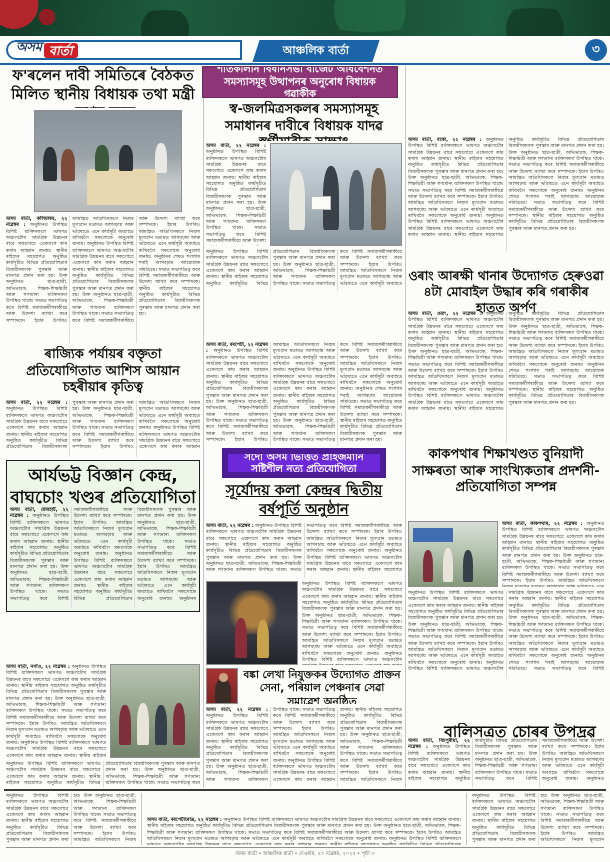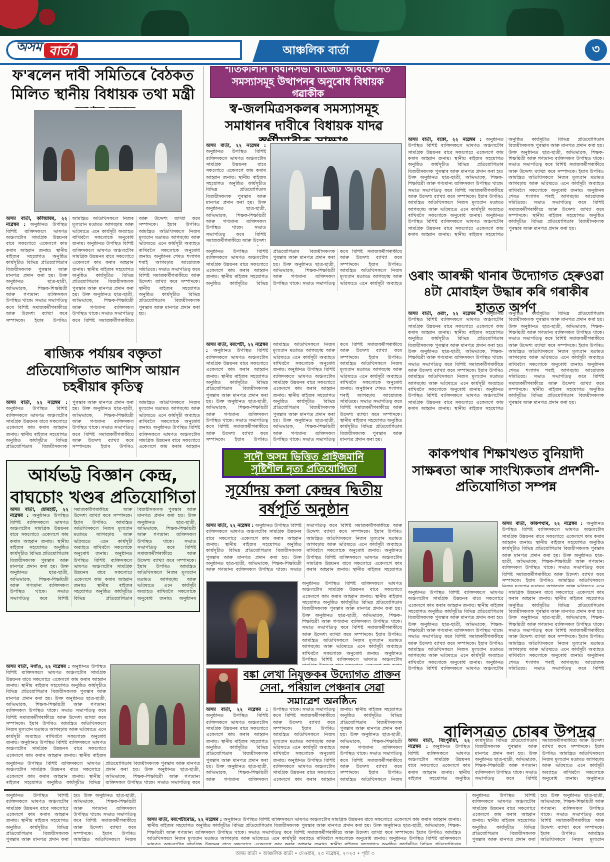--- a/index.html
+++ b/index.html
@@ -33,21 +33,21 @@
   .fs095{font-size:9.5px}.fs10{font-size:10px}.fs105{font-size:10.5px}.fs125{font-size:12.5px}
   .fs13{font-size:13px}.fs135{font-size:17px}.fs14{font-size:14px}.fs145{font-size:14.5px}
   .fs155{font-size:15.5px}.fs175{font-size:17.5px}
   .bod{position:absolute;font-size:4.7px;line-height:1.35;text-align:justify;color:#2a2a2a;
        overflow:hidden;column-gap:5px;column-rule:1px solid #dcdcdc;word-break:break-word;}
   .c2{column-count:2}.c3{column-count:3}
   .dl{font-weight:bold;color:#000;}
   .kick{position:absolute;display:flex;align-items:center;justify-content:center;text-align:center;
         font-weight:bold;color:#fff;line-height:1.25;padding:1px 6px;box-sizing:border-box;overflow:hidden;}
   .purple{background:#8e3578;border:1px solid #6d2a5e;}
-  .redbox{background:#4d7c0f;border:2px solid #4c1d95;text-decoration:underline;}
+  .redbox{background:#6d28d9;border:6px solid #4c1d95;}
   .greenbox{position:absolute;background:#eef6ea;border:1.5px solid #1e1e1e;box-sizing:border-box;}
   
   .ph{position:absolute;overflow:hidden;border:1px solid #8f8f8f;box-sizing:border-box;}
   .pn{position:absolute;background:#2e3338;border-radius:45% 45% 10% 10%;}
   .blob{position:absolute;}
 </style>
 </head>
 <body>
 
 <div class="page">
@@ -111,21 +111,21 @@
   <div class="ph" style="left:110px;top:664px;width:90px;height:94px;background:linear-gradient(180deg,#b9c4b2 0%,#8fa086 55%,#75856d 100%);">
     <span class="pn" style="left:8px;top:40px;width:12px;height:40px;background:#7e2f3a;"></span>
     <span class="pn" style="left:26px;top:38px;width:12px;height:42px;background:#e8e4da;"></span>
     <span class="pn" style="left:44px;top:40px;width:12px;height:40px;background:#35404a;"></span>
     <span class="pn" style="left:62px;top:38px;width:12px;height:42px;background:#7e2f3a;"></span>
   </div>
   <div class="bod c2" style="left:6px;top:761px;width:194px;height:26px;">
     <span>অনুষ্ঠানত উপস্থিত বিশিষ্ট ব্যক্তিসকলে ভাষণত অঞ্চলটোৰ সামগ্ৰিক উন্নয়নৰ বাবে সকলোৱে একেলগে কাম কৰাৰ আহ্বান জনায়। স্থানীয় ৰাইজৰ সহযোগত অনুষ্ঠিত কাৰ্যসূচীত বিভিন্ন প্ৰতিযোগিতাৰ বিজয়ীসকলক পুৰস্কাৰ আৰু মানপত্ৰ প্ৰদান কৰা হয়। উক্ত অনুষ্ঠানত ছাত্ৰ-ছাত্ৰী, অভিভাৱক, শিক্ষক-শিক্ষয়িত্ৰী আৰু গণ্যমান্য ব্যক্তিসকল উপস্থিত থাকে। সভাত সভাপতিত্ব কৰে বিশিষ্ট সমাজকৰ্মীগৰাকীয়ে আৰু উদ্দেশ্য ব্যাখ্যা কৰে সম্পাদকে। ইয়াৰ উপৰিও আমন্ত্ৰিত অতিথিসকলে নিজৰ মূল্যৱান মতামত আগবঢ়ায় আৰু ভৱিষ্যতে এনে কাৰ্যসূচী অব্যাহত ৰাখিবলৈ সকলোকে অনুৰোধ জনায়। অনুষ্ঠানত উপস্থিত বিশিষ্ট ব্যক্তিসকলে ভাষণত অঞ্চলটোৰ সামগ্ৰিক উন্নয়নৰ বাবে সকলোৱে একেলগে কাম কৰাৰ আহ্বান জনায়। স্থানীয় ৰাইজৰ সহযোগত অনুষ্ঠিত কাৰ্যসূচীত বিভিন্ন প্ৰতিযোগিতাৰ বিজয়ীসকলক পুৰস্কাৰ আৰু মানপত্ৰ প্ৰদান কৰা হয়। উক্ত অনুষ্ঠানত ছাত্ৰ-ছাত্ৰী, অভিভাৱক, শিক্ষক-শিক্ষয়িত্ৰী আৰু গণ্যমান্য ব্যক্তিসকল উপস্থিত থাকে। সভাত সভাপতিত্ব কৰে বিশিষ্ট সমাজকৰ্মীগৰাকীয়ে আৰু উদ্দেশ্য ব্যাখ্যা কৰে সম্পাদকে। ইয়াৰ উপৰিও আমন্ত্ৰিত অতিথিসকলে নিজৰ মূল্যৱান মতামত আগবঢ়ায় আৰু ভৱিষ্যতে এনে কাৰ্যসূচী অব্যাহত ৰাখিবলৈ সকলোকে অনুৰোধ জনায়। অনুষ্ঠানৰ শেষত শলাগৰ শৰাই আগবঢ়ায় আয়োজক সমিতিয়ে। সভাত সভাপতিত্ব কৰে বিশিষ্ট সমাজকৰ্মীগৰাকীয়ে আৰু উদ্দেশ্য ব্যাখ্যা কৰে সম্পাদকে। স্থানীয় ৰাইজৰ সহযোগত অনুষ্ঠিত কাৰ্যসূচীত বিভিন্ন প্ৰতিযোগিতাৰ বিজয়ীসকলক পুৰস্কাৰ আৰু মানপত্ৰ প্ৰদান কৰা হয়।</span>
   </div>
 
-  <div class="kick purple fs10" style="left:210px;top:66px;width:196px;height:32px;">
+  <div class="kick purple fs10" style="left:202px;top:66px;width:196px;height:32px;">
     <span>শীতকালীন বিধানসভা বাজেট অধিবেশনত সমস্যাসমূহ উত্থাপনৰ অনুৰোধ বিধায়ক গৱাকীক</span>
   </div>
   <h2 class="hl fs13" style="left:206px;top:101px;width:196px;height:40px;">স্ব-জলমিত্ৰসকলৰ সমস্যাসমূহ সমাধানৰ দাবীৰে বিধায়ক যাদৱ স্বৰ্গীয়াৰীক সাক্ষাৎ</h2>
   <div class="bod" style="left:206px;top:143px;width:60px;height:103px;">
     <b class="dl">অসম বাৰ্তা, ২২ নৱেম্বৰ :</b>
     <span>অনুষ্ঠানত উপস্থিত বিশিষ্ট ব্যক্তিসকলে ভাষণত অঞ্চলটোৰ সামগ্ৰিক উন্নয়নৰ বাবে সকলোৱে একেলগে কাম কৰাৰ আহ্বান জনায়। স্থানীয় ৰাইজৰ সহযোগত অনুষ্ঠিত কাৰ্যসূচীত বিভিন্ন প্ৰতিযোগিতাৰ বিজয়ীসকলক পুৰস্কাৰ আৰু মানপত্ৰ প্ৰদান কৰা হয়। উক্ত অনুষ্ঠানত ছাত্ৰ-ছাত্ৰী, অভিভাৱক, শিক্ষক-শিক্ষয়িত্ৰী আৰু গণ্যমান্য ব্যক্তিসকল উপস্থিত থাকে। সভাত সভাপতিত্ব কৰে বিশিষ্ট সমাজকৰ্মীগৰাকীয়ে আৰু উদ্দেশ্য ব্যাখ্যা কৰে সম্পাদকে। ইয়াৰ উপৰিও আমন্ত্ৰিত অতিথিসকলে নিজৰ মূল্যৱান মতামত আগবঢ়ায় আৰু ভৱিষ্যতে এনে কাৰ্যসূচী অব্যাহত ৰাখিবলৈ সকলোকে অনুৰোধ জনায়। অনুষ্ঠানত উপস্থিত বিশিষ্ট ব্যক্তিসকলে ভাষণত অঞ্চলটোৰ সামগ্ৰিক উন্নয়নৰ বাবে সকলোৱে একেলগে কাম কৰাৰ আহ্বান জনায়। স্থানীয় ৰাইজৰ সহযোগত অনুষ্ঠিত কাৰ্যসূচীত বিভিন্ন প্ৰতিযোগিতাৰ বিজয়ীসকলক পুৰস্কাৰ আৰু মানপত্ৰ প্ৰদান কৰা হয়। উক্ত অনুষ্ঠানত ছাত্ৰ-ছাত্ৰী, অভিভাৱক, শিক্ষক-শিক্ষয়িত্ৰী আৰু গণ্যমান্য ব্যক্তিসকল উপস্থিত থাকে। সভাত সভাপতিত্ব কৰে বিশিষ্ট সমাজকৰ্মীগৰাকীয়ে আৰু উদ্দেশ্য ব্যাখ্যা কৰে সম্পাদকে। ইয়াৰ উপৰিও আমন্ত্ৰিত অতিথিসকলে নিজৰ মূল্যৱান মতামত আগবঢ়ায় আৰু ভৱিষ্যতে এনে কাৰ্যসূচী অব্যাহত ৰাখিবলৈ সকলোকে অনুৰোধ জনায়। অনুষ্ঠানৰ শেষত শলাগৰ শৰাই আগবঢ়ায় আয়োজক সমিতিয়ে। সভাত সভাপতিত্ব কৰে বিশিষ্ট সমাজকৰ্মীগৰাকীয়ে আৰু উদ্দেশ্য ব্যাখ্যা কৰে সম্পাদকে। স্থানীয় ৰাইজৰ সহযোগত অনুষ্ঠিত কাৰ্যসূচীত বিভিন্ন প্ৰতিযোগিতাৰ বিজয়ীসকলক পুৰস্কাৰ আৰু মানপত্ৰ প্ৰদান কৰা হয়।</span>
   </div>
   <div class="ph" style="left:270px;top:143px;width:132px;height:103px;background:linear-gradient(180deg,#d4dde2 0%,#aeb9c0 55%,#8a969d 100%);">
     <span class="pn" style="left:18px;top:26px;width:16px;height:60px;background:#e7e7e2;"></span>
     <span class="pn" style="left:52px;top:22px;width:16px;height:64px;background:#3a4148;"></span>
@@ -156,21 +156,21 @@
     <span class="pn" style="left:50px;top:38px;width:12px;height:38px;background:#c9a14a;"></span>
   </div>
   <div class="bod" style="left:302px;top:581px;width:100px;height:84px;">
     <span>অনুষ্ঠানত উপস্থিত বিশিষ্ট ব্যক্তিসকলে ভাষণত অঞ্চলটোৰ সামগ্ৰিক উন্নয়নৰ বাবে সকলোৱে একেলগে কাম কৰাৰ আহ্বান জনায়। স্থানীয় ৰাইজৰ সহযোগত অনুষ্ঠিত কাৰ্যসূচীত বিভিন্ন প্ৰতিযোগিতাৰ বিজয়ীসকলক পুৰস্কাৰ আৰু মানপত্ৰ প্ৰদান কৰা হয়। উক্ত অনুষ্ঠানত ছাত্ৰ-ছাত্ৰী, অভিভাৱক, শিক্ষক-শিক্ষয়িত্ৰী আৰু গণ্যমান্য ব্যক্তিসকল উপস্থিত থাকে। সভাত সভাপতিত্ব কৰে বিশিষ্ট সমাজকৰ্মীগৰাকীয়ে আৰু উদ্দেশ্য ব্যাখ্যা কৰে সম্পাদকে। ইয়াৰ উপৰিও আমন্ত্ৰিত অতিথিসকলে নিজৰ মূল্যৱান মতামত আগবঢ়ায় আৰু ভৱিষ্যতে এনে কাৰ্যসূচী অব্যাহত ৰাখিবলৈ সকলোকে অনুৰোধ জনায়। অনুষ্ঠানত উপস্থিত বিশিষ্ট ব্যক্তিসকলে ভাষণত অঞ্চলটোৰ সামগ্ৰিক উন্নয়নৰ বাবে সকলোৱে একেলগে কাম কৰাৰ আহ্বান জনায়। স্থানীয় ৰাইজৰ সহযোগত অনুষ্ঠিত কাৰ্যসূচীত বিভিন্ন প্ৰতিযোগিতাৰ বিজয়ীসকলক পুৰস্কাৰ আৰু মানপত্ৰ প্ৰদান কৰা হয়। উক্ত অনুষ্ঠানত ছাত্ৰ-ছাত্ৰী, অভিভাৱক, শিক্ষক-শিক্ষয়িত্ৰী আৰু গণ্যমান্য ব্যক্তিসকল উপস্থিত থাকে। সভাত সভাপতিত্ব কৰে বিশিষ্ট সমাজকৰ্মীগৰাকীয়ে আৰু উদ্দেশ্য ব্যাখ্যা কৰে সম্পাদকে। ইয়াৰ উপৰিও আমন্ত্ৰিত অতিথিসকলে নিজৰ মূল্যৱান মতামত আগবঢ়ায় আৰু ভৱিষ্যতে এনে কাৰ্যসূচী অব্যাহত ৰাখিবলৈ সকলোকে অনুৰোধ জনায়। অনুষ্ঠানৰ শেষত শলাগৰ শৰাই আগবঢ়ায় আয়োজক সমিতিয়ে। সভাত সভাপতিত্ব কৰে বিশিষ্ট সমাজকৰ্মীগৰাকীয়ে আৰু উদ্দেশ্য ব্যাখ্যা কৰে সম্পাদকে। স্থানীয় ৰাইজৰ সহযোগত অনুষ্ঠিত কাৰ্যসূচীত বিভিন্ন প্ৰতিযোগিতাৰ বিজয়ীসকলক পুৰস্কাৰ আৰু মানপত্ৰ প্ৰদান কৰা হয়।</span>
   </div>
 
   <div class="ph" style="left:206px;top:668px;width:32px;height:36px;background:linear-gradient(180deg,#a83232,#7e2525);">
     <span class="pn" style="left:8px;top:10px;width:16px;height:24px;background:#3a2d28;"></span>
     <span class="blob" style="left:12px;top:4px;width:9px;height:9px;border-radius:50%;background:#caa183;"></span>
   </div>
-  <h2 class="hl fs105" style="left:242px;top:668px;width:160px;height:36px;text-decoration:underline;">বঙ্কা লেখা নিযুক্তকৰ উদ্যোগত প্ৰাক্তন সেনা, পৰিয়াল পেঞ্চনাৰ সেৱা সমাৱেশ অনুষ্ঠিত</h2>
+  <h2 class="hl fs105" style="left:242px;top:668px;width:160px;height:36px;">বঙ্কা লেখা নিযুক্তকৰ উদ্যোগত প্ৰাক্তন সেনা, পৰিয়াল পেঞ্চনাৰ সেৱা সমাৱেশ অনুষ্ঠিত</h2>
   <div class="bod c3" style="left:206px;top:707px;width:196px;height:80px;">
     <b class="dl">অসম বাৰ্তা, ২২ নৱেম্বৰ :</b>
     <span>অনুষ্ঠানত উপস্থিত বিশিষ্ট ব্যক্তিসকলে ভাষণত অঞ্চলটোৰ সামগ্ৰিক উন্নয়নৰ বাবে সকলোৱে একেলগে কাম কৰাৰ আহ্বান জনায়। স্থানীয় ৰাইজৰ সহযোগত অনুষ্ঠিত কাৰ্যসূচীত বিভিন্ন প্ৰতিযোগিতাৰ বিজয়ীসকলক পুৰস্কাৰ আৰু মানপত্ৰ প্ৰদান কৰা হয়। উক্ত অনুষ্ঠানত ছাত্ৰ-ছাত্ৰী, অভিভাৱক, শিক্ষক-শিক্ষয়িত্ৰী আৰু গণ্যমান্য ব্যক্তিসকল উপস্থিত থাকে। সভাত সভাপতিত্ব কৰে বিশিষ্ট সমাজকৰ্মীগৰাকীয়ে আৰু উদ্দেশ্য ব্যাখ্যা কৰে সম্পাদকে। ইয়াৰ উপৰিও আমন্ত্ৰিত অতিথিসকলে নিজৰ মূল্যৱান মতামত আগবঢ়ায় আৰু ভৱিষ্যতে এনে কাৰ্যসূচী অব্যাহত ৰাখিবলৈ সকলোকে অনুৰোধ জনায়। অনুষ্ঠানত উপস্থিত বিশিষ্ট ব্যক্তিসকলে ভাষণত অঞ্চলটোৰ সামগ্ৰিক উন্নয়নৰ বাবে সকলোৱে একেলগে কাম কৰাৰ আহ্বান জনায়। স্থানীয় ৰাইজৰ সহযোগত অনুষ্ঠিত কাৰ্যসূচীত বিভিন্ন প্ৰতিযোগিতাৰ বিজয়ীসকলক পুৰস্কাৰ আৰু মানপত্ৰ প্ৰদান কৰা হয়। উক্ত অনুষ্ঠানত ছাত্ৰ-ছাত্ৰী, অভিভাৱক, শিক্ষক-শিক্ষয়িত্ৰী আৰু গণ্যমান্য ব্যক্তিসকল উপস্থিত থাকে। সভাত সভাপতিত্ব কৰে বিশিষ্ট সমাজকৰ্মীগৰাকীয়ে আৰু উদ্দেশ্য ব্যাখ্যা কৰে সম্পাদকে। ইয়াৰ উপৰিও আমন্ত্ৰিত অতিথিসকলে নিজৰ মূল্যৱান মতামত আগবঢ়ায় আৰু ভৱিষ্যতে এনে কাৰ্যসূচী অব্যাহত ৰাখিবলৈ সকলোকে অনুৰোধ জনায়। অনুষ্ঠানৰ শেষত শলাগৰ শৰাই আগবঢ়ায় আয়োজক সমিতিয়ে। সভাত সভাপতিত্ব কৰে বিশিষ্ট সমাজকৰ্মীগৰাকীয়ে আৰু উদ্দেশ্য ব্যাখ্যা কৰে সম্পাদকে। স্থানীয় ৰাইজৰ সহযোগত অনুষ্ঠিত কাৰ্যসূচীত বিভিন্ন প্ৰতিযোগিতাৰ বিজয়ীসকলক পুৰস্কাৰ আৰু মানপত্ৰ প্ৰদান কৰা হয়।</span>
   </div>
 
   <div class="bod c2" style="left:408px;top:137px;width:196px;height:114px;">
     <b class="dl">অসম বাৰ্তা, বকো, ২২ নৱেম্বৰ :</b>
     <span>অনুষ্ঠানত উপস্থিত বিশিষ্ট ব্যক্তিসকলে ভাষণত অঞ্চলটোৰ সামগ্ৰিক উন্নয়নৰ বাবে সকলোৱে একেলগে কাম কৰাৰ আহ্বান জনায়। স্থানীয় ৰাইজৰ সহযোগত অনুষ্ঠিত কাৰ্যসূচীত বিভিন্ন প্ৰতিযোগিতাৰ বিজয়ীসকলক পুৰস্কাৰ আৰু মানপত্ৰ প্ৰদান কৰা হয়। উক্ত অনুষ্ঠানত ছাত্ৰ-ছাত্ৰী, অভিভাৱক, শিক্ষক-শিক্ষয়িত্ৰী আৰু গণ্যমান্য ব্যক্তিসকল উপস্থিত থাকে। সভাত সভাপতিত্ব কৰে বিশিষ্ট সমাজকৰ্মীগৰাকীয়ে আৰু উদ্দেশ্য ব্যাখ্যা কৰে সম্পাদকে। ইয়াৰ উপৰিও আমন্ত্ৰিত অতিথিসকলে নিজৰ মূল্যৱান মতামত আগবঢ়ায় আৰু ভৱিষ্যতে এনে কাৰ্যসূচী অব্যাহত ৰাখিবলৈ সকলোকে অনুৰোধ জনায়। অনুষ্ঠানত উপস্থিত বিশিষ্ট ব্যক্তিসকলে ভাষণত অঞ্চলটোৰ সামগ্ৰিক উন্নয়নৰ বাবে সকলোৱে একেলগে কাম কৰাৰ আহ্বান জনায়। স্থানীয় ৰাইজৰ সহযোগত অনুষ্ঠিত কাৰ্যসূচীত বিভিন্ন প্ৰতিযোগিতাৰ বিজয়ীসকলক পুৰস্কাৰ আৰু মানপত্ৰ প্ৰদান কৰা হয়। উক্ত অনুষ্ঠানত ছাত্ৰ-ছাত্ৰী, অভিভাৱক, শিক্ষক-শিক্ষয়িত্ৰী আৰু গণ্যমান্য ব্যক্তিসকল উপস্থিত থাকে। সভাত সভাপতিত্ব কৰে বিশিষ্ট সমাজকৰ্মীগৰাকীয়ে আৰু উদ্দেশ্য ব্যাখ্যা কৰে সম্পাদকে। ইয়াৰ উপৰিও আমন্ত্ৰিত অতিথিসকলে নিজৰ মূল্যৱান মতামত আগবঢ়ায় আৰু ভৱিষ্যতে এনে কাৰ্যসূচী অব্যাহত ৰাখিবলৈ সকলোকে অনুৰোধ জনায়। অনুষ্ঠানৰ শেষত শলাগৰ শৰাই আগবঢ়ায় আয়োজক সমিতিয়ে। সভাত সভাপতিত্ব কৰে বিশিষ্ট সমাজকৰ্মীগৰাকীয়ে আৰু উদ্দেশ্য ব্যাখ্যা কৰে সম্পাদকে। স্থানীয় ৰাইজৰ সহযোগত অনুষ্ঠিত কাৰ্যসূচীত বিভিন্ন প্ৰতিযোগিতাৰ বিজয়ীসকলক পুৰস্কাৰ আৰু মানপত্ৰ প্ৰদান কৰা হয়।</span>
   </div>
 

